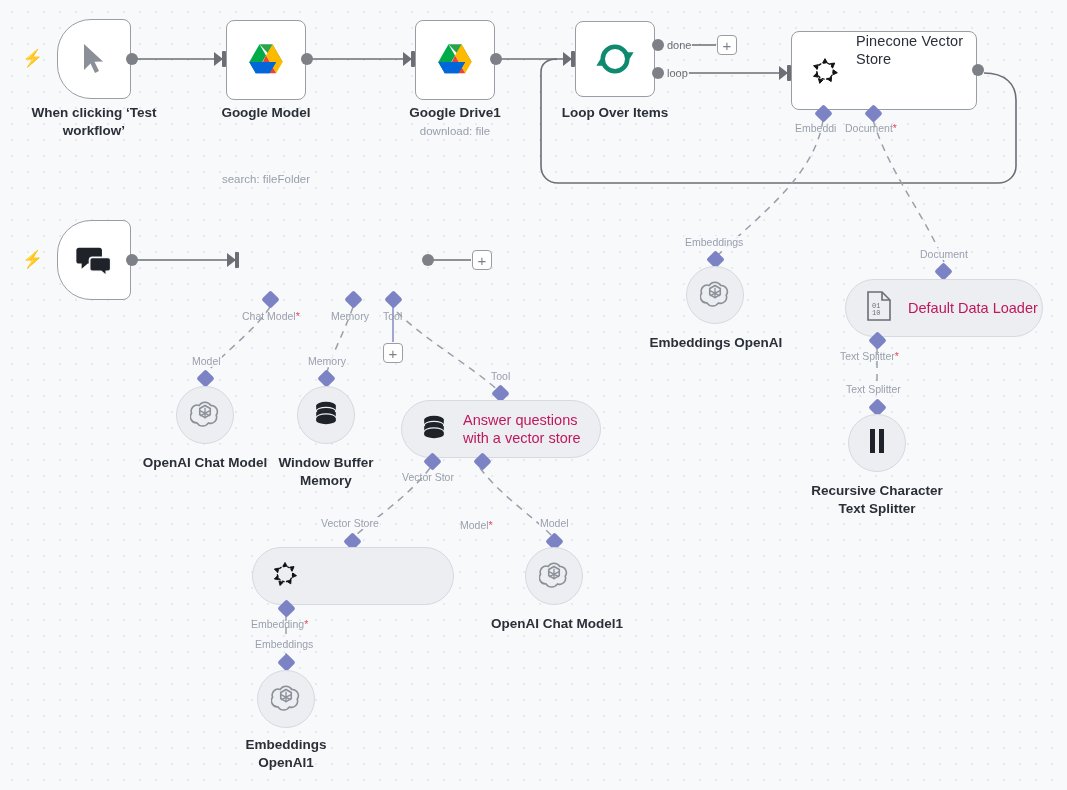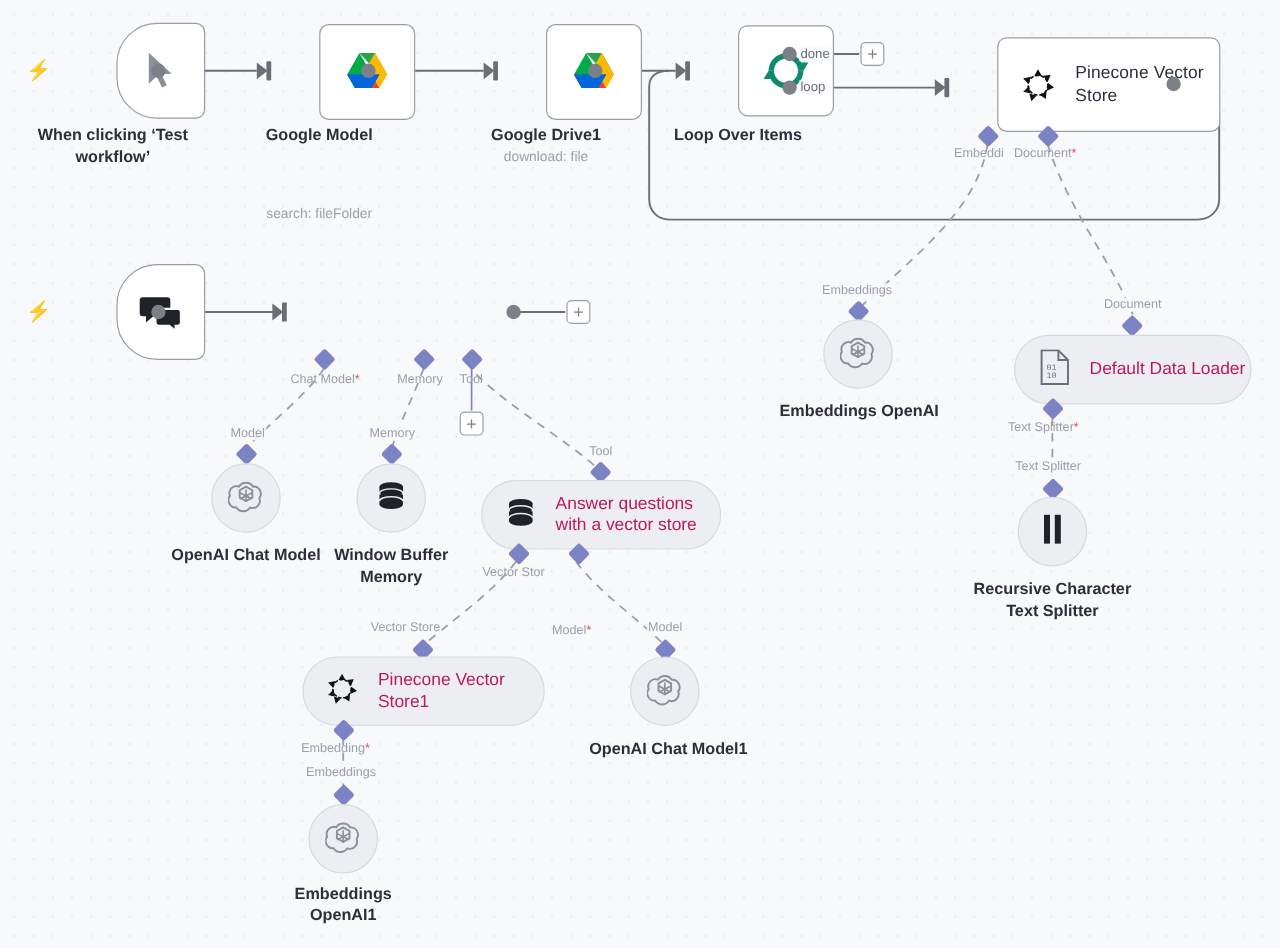--- a/index.html
+++ b/index.html
@@ -19,22 +19,20 @@
   }
   #edges { position: absolute; inset: 0; width: 1067px; height: 790px; pointer-events: none; }
 
   
   .node {
     position: absolute;
     background: #fff;
     border: 1.4px solid #9a9da3;
     border-radius: 8px;
     display: flex;
-    align-items: center;
-    margin-left: 40px;
   }
   .node.trigger {
     border-radius: 34px 8px 8px 34px;
   }
   .node .nicon {
     display: flex; align-items: center; justify-content: center;
     flex: none;
   }
   .node .ntitle {
     font-size: 14.5px; color: #2b2f38; line-height: 1.25;
@@ -359,41 +357,39 @@
       </svg>
     </span>
     <span class="ntitle">Answer questions
 with a vector store</span>
   </div>
   <div class="diamond" style="left:426px; top:455px;"></div>
   <div class="diamond" style="left:476px; top:455px;"></div>
   <div class="portlabel" style="left:402px; top:471px;"><span>Vector Stor</span></div>
   <div class="portlabel" style="left:460px; top:471px;margin-top:48px;"><span>Model</span><span class="req">*</span></div>
 
-  <div class="edgelabel" style="left:308px; top:517px;text-align:right;">Vector Store</div>
+  <div class="edgelabel" style="left:320px; top:517px;text-align:right;">Vector Store</div>
   <div class="diamond" style="left:346px; top:535px;"></div>
   <div class="subnode-pill" style="left:252px; top:547px; width:202px; height:58px; padding-left:18px; gap:16px;">
     <span class="nicon">
       <svg width="28" height="28" viewBox="0 0 34 34">
         <g fill="#111" stroke="#111" stroke-width="1.1">
           <path d="M17,3 L14.4,7.6 L19.6,7.6 Z"></path>
           <path d="M28,8 L23,8.6 L26,12.8 Z"></path>
           <path d="M31,19 L26.8,16 L26,21.3 Z"></path>
           <path d="M24,29 L24.4,24 L19.6,26.1 Z"></path>
           <path d="M11,31 L14.6,27.3 L9.6,25.6 Z"></path>
           <path d="M4,23 L9,24 L8.2,18.8 Z"></path>
           <path d="M4,11 L7.6,14.6 L9.6,9.8 Z"></path>
         </g>
         <g fill="none" stroke="#111" stroke-width="1.6" stroke-linecap="round" stroke-dasharray="2.2 3">
           <circle cx="17" cy="17" r="9.3"></circle>
         </g>
       </svg>
     </span>
-    <span class="ntitle">Pinecone Vector
-Store1</span>
   </div>
   <div class="diamond" style="left:280px; top:602px;"></div>
   <div class="portlabel" style="left:251px; top:618px;"><span>Embedding</span><span class="req">*</span></div>
 
   <div class="edgelabel" style="left:254px; top:638px;">Embeddings</div>
   <div class="diamond" style="left:280px; top:656px;"></div>
   <div class="subnode-circle" style="left:257px; top:670px;">
     <span class="nicon">
       <svg width="30" height="30" viewBox="0 0 32 32">
         <path d="M16,4.6 c2.6,0 4.9,1.3 6.2,3.4 c2.5,-.2 4.9,1.1 6.1,3.3 c1.3,2.3 1.1,5 -.4,7 c.9,2.3 .4,5 -1.4,6.8 c-1.8,1.8 -4.5,2.4 -6.8,1.5 c-1.3,2 -3.6,3.3 -6.1,3.3 c-2.6,0 -4.9,-1.3 -6.2,-3.4 c-2.5,.2 -4.9,-1.1 -6.1,-3.3 c-1.3,-2.3 -1.1,-5 .4,-7 c-.9,-2.3 -.4,-5 1.4,-6.8 c1.8,-1.8 4.5,-2.4 6.8,-1.5 c1.3,-2 3.6,-3.3 6.1,-3.3 z M16,8 l-5.6,3.2 v6.5 l5.6,3.2 l5.6,-3.2 v-6.5 z" fill="none" stroke="#8b8f98" stroke-width="1.7"></path>

